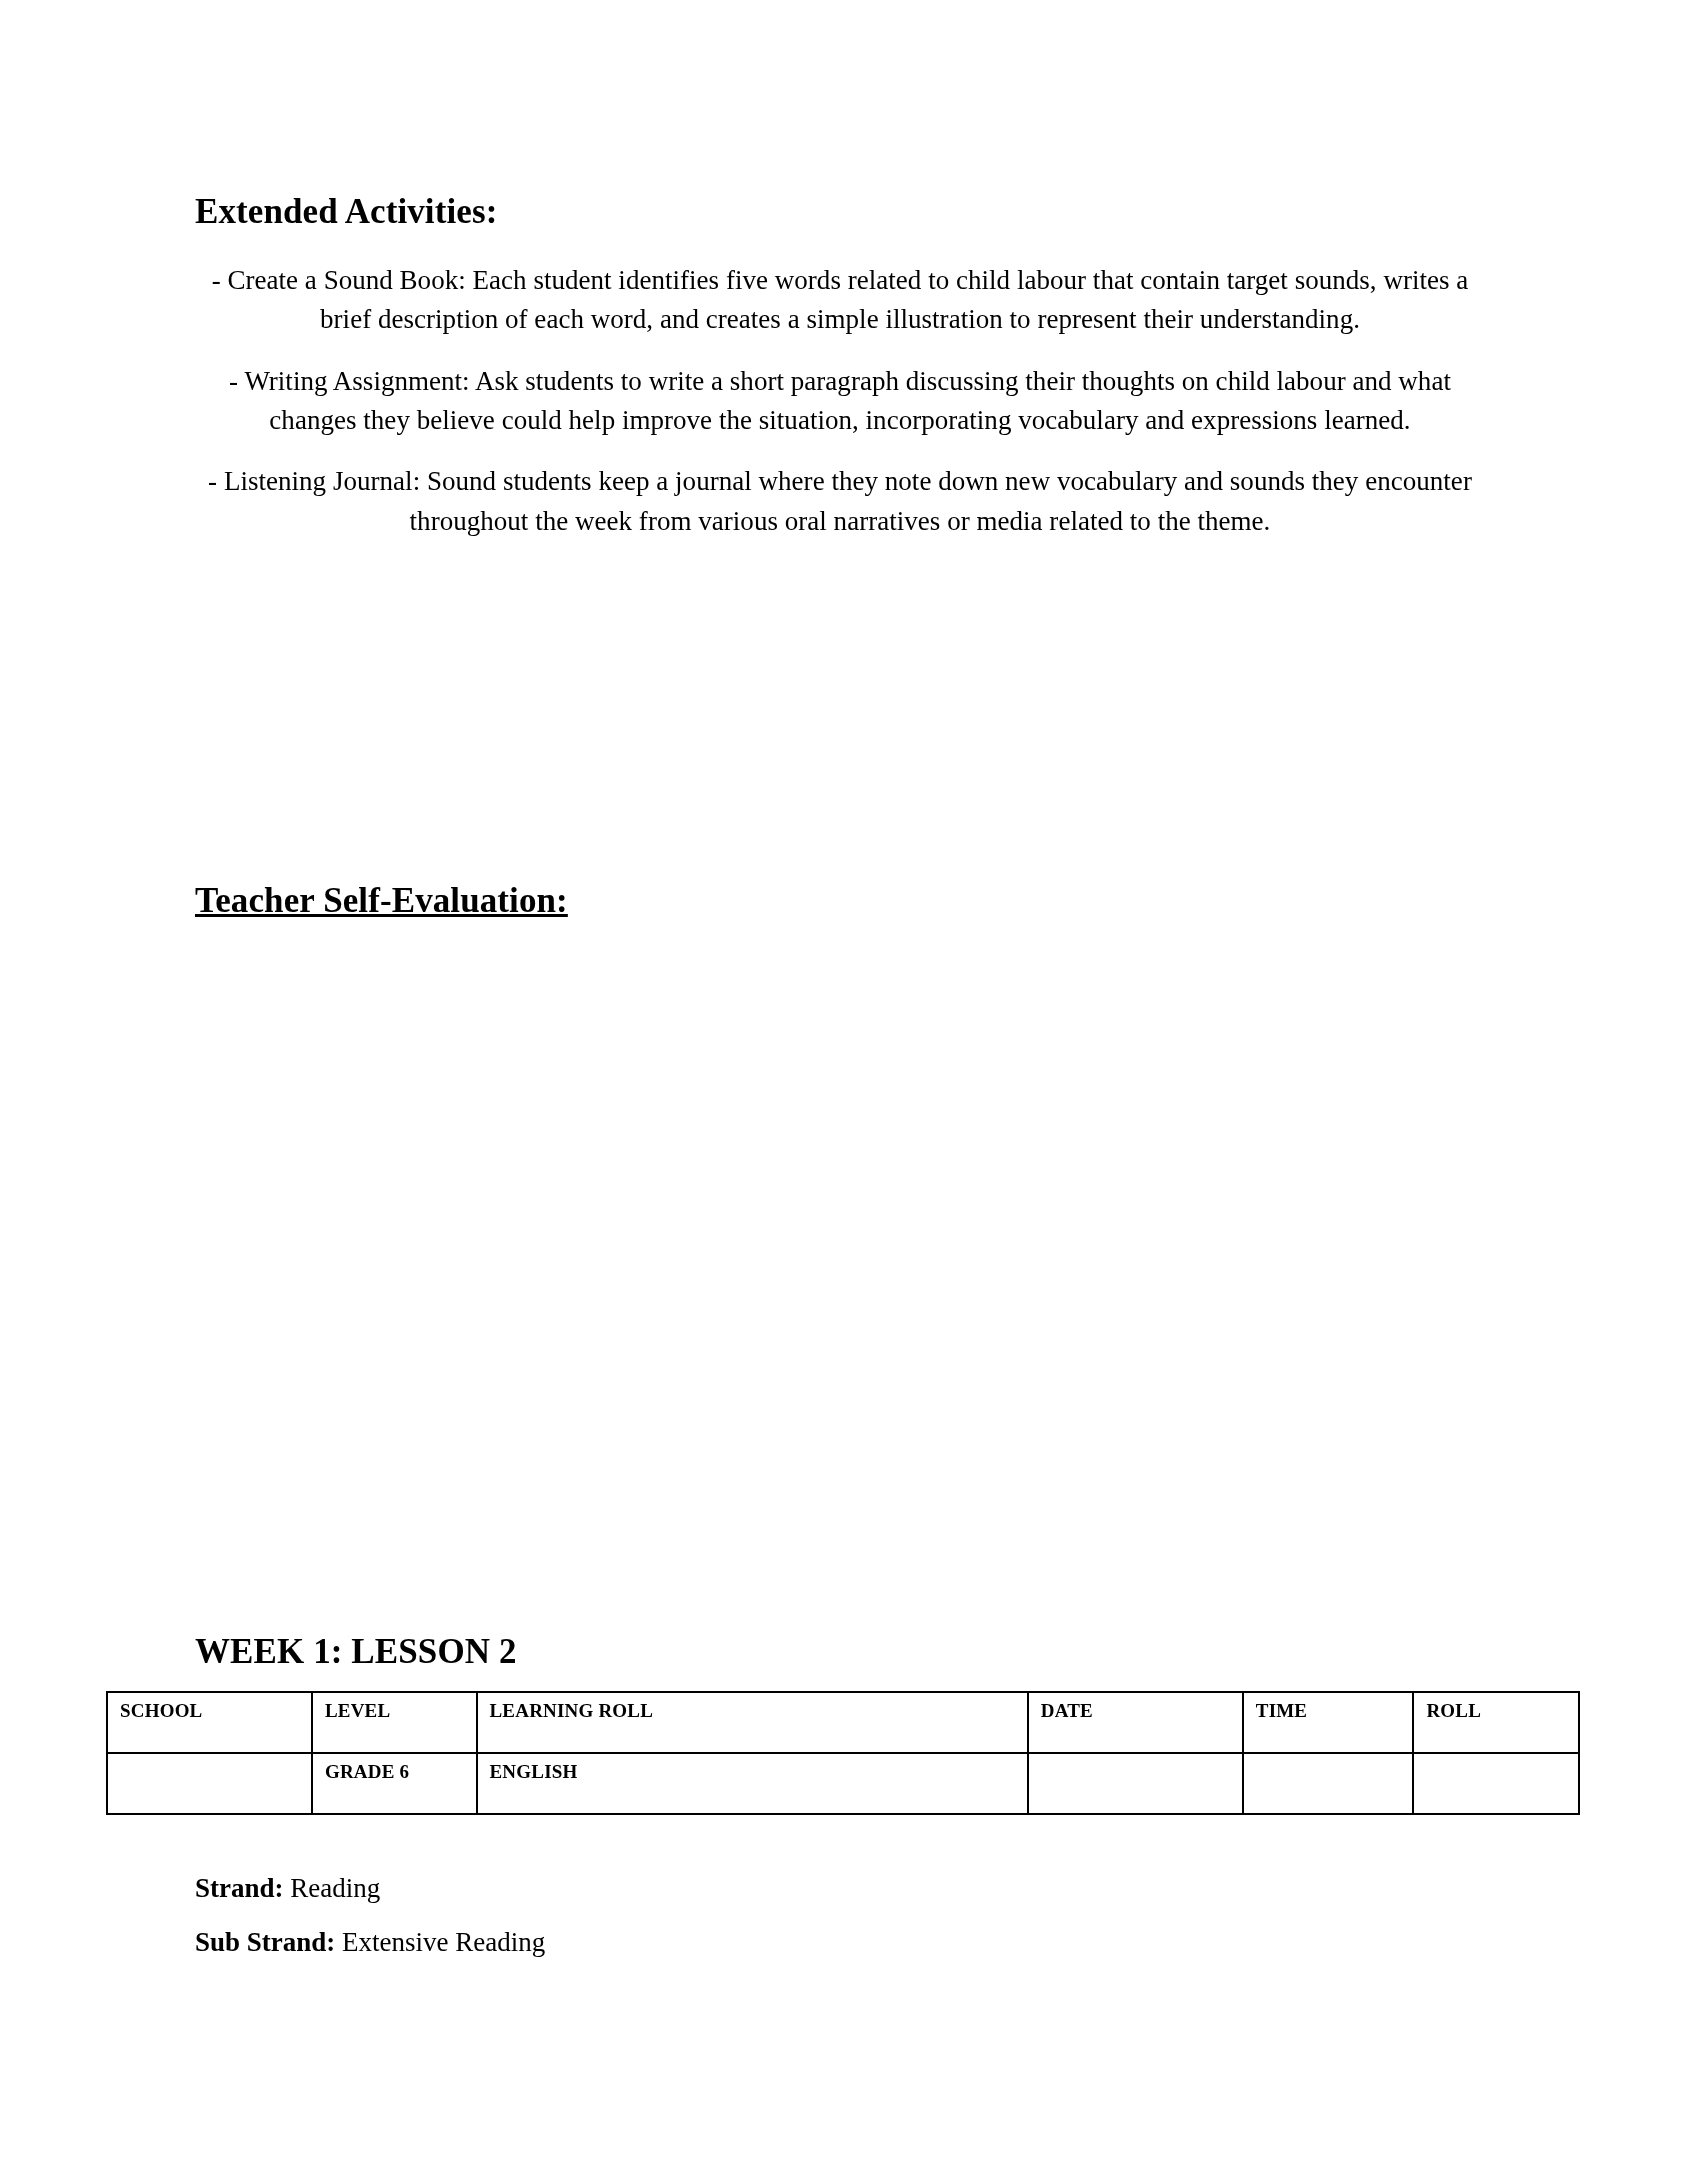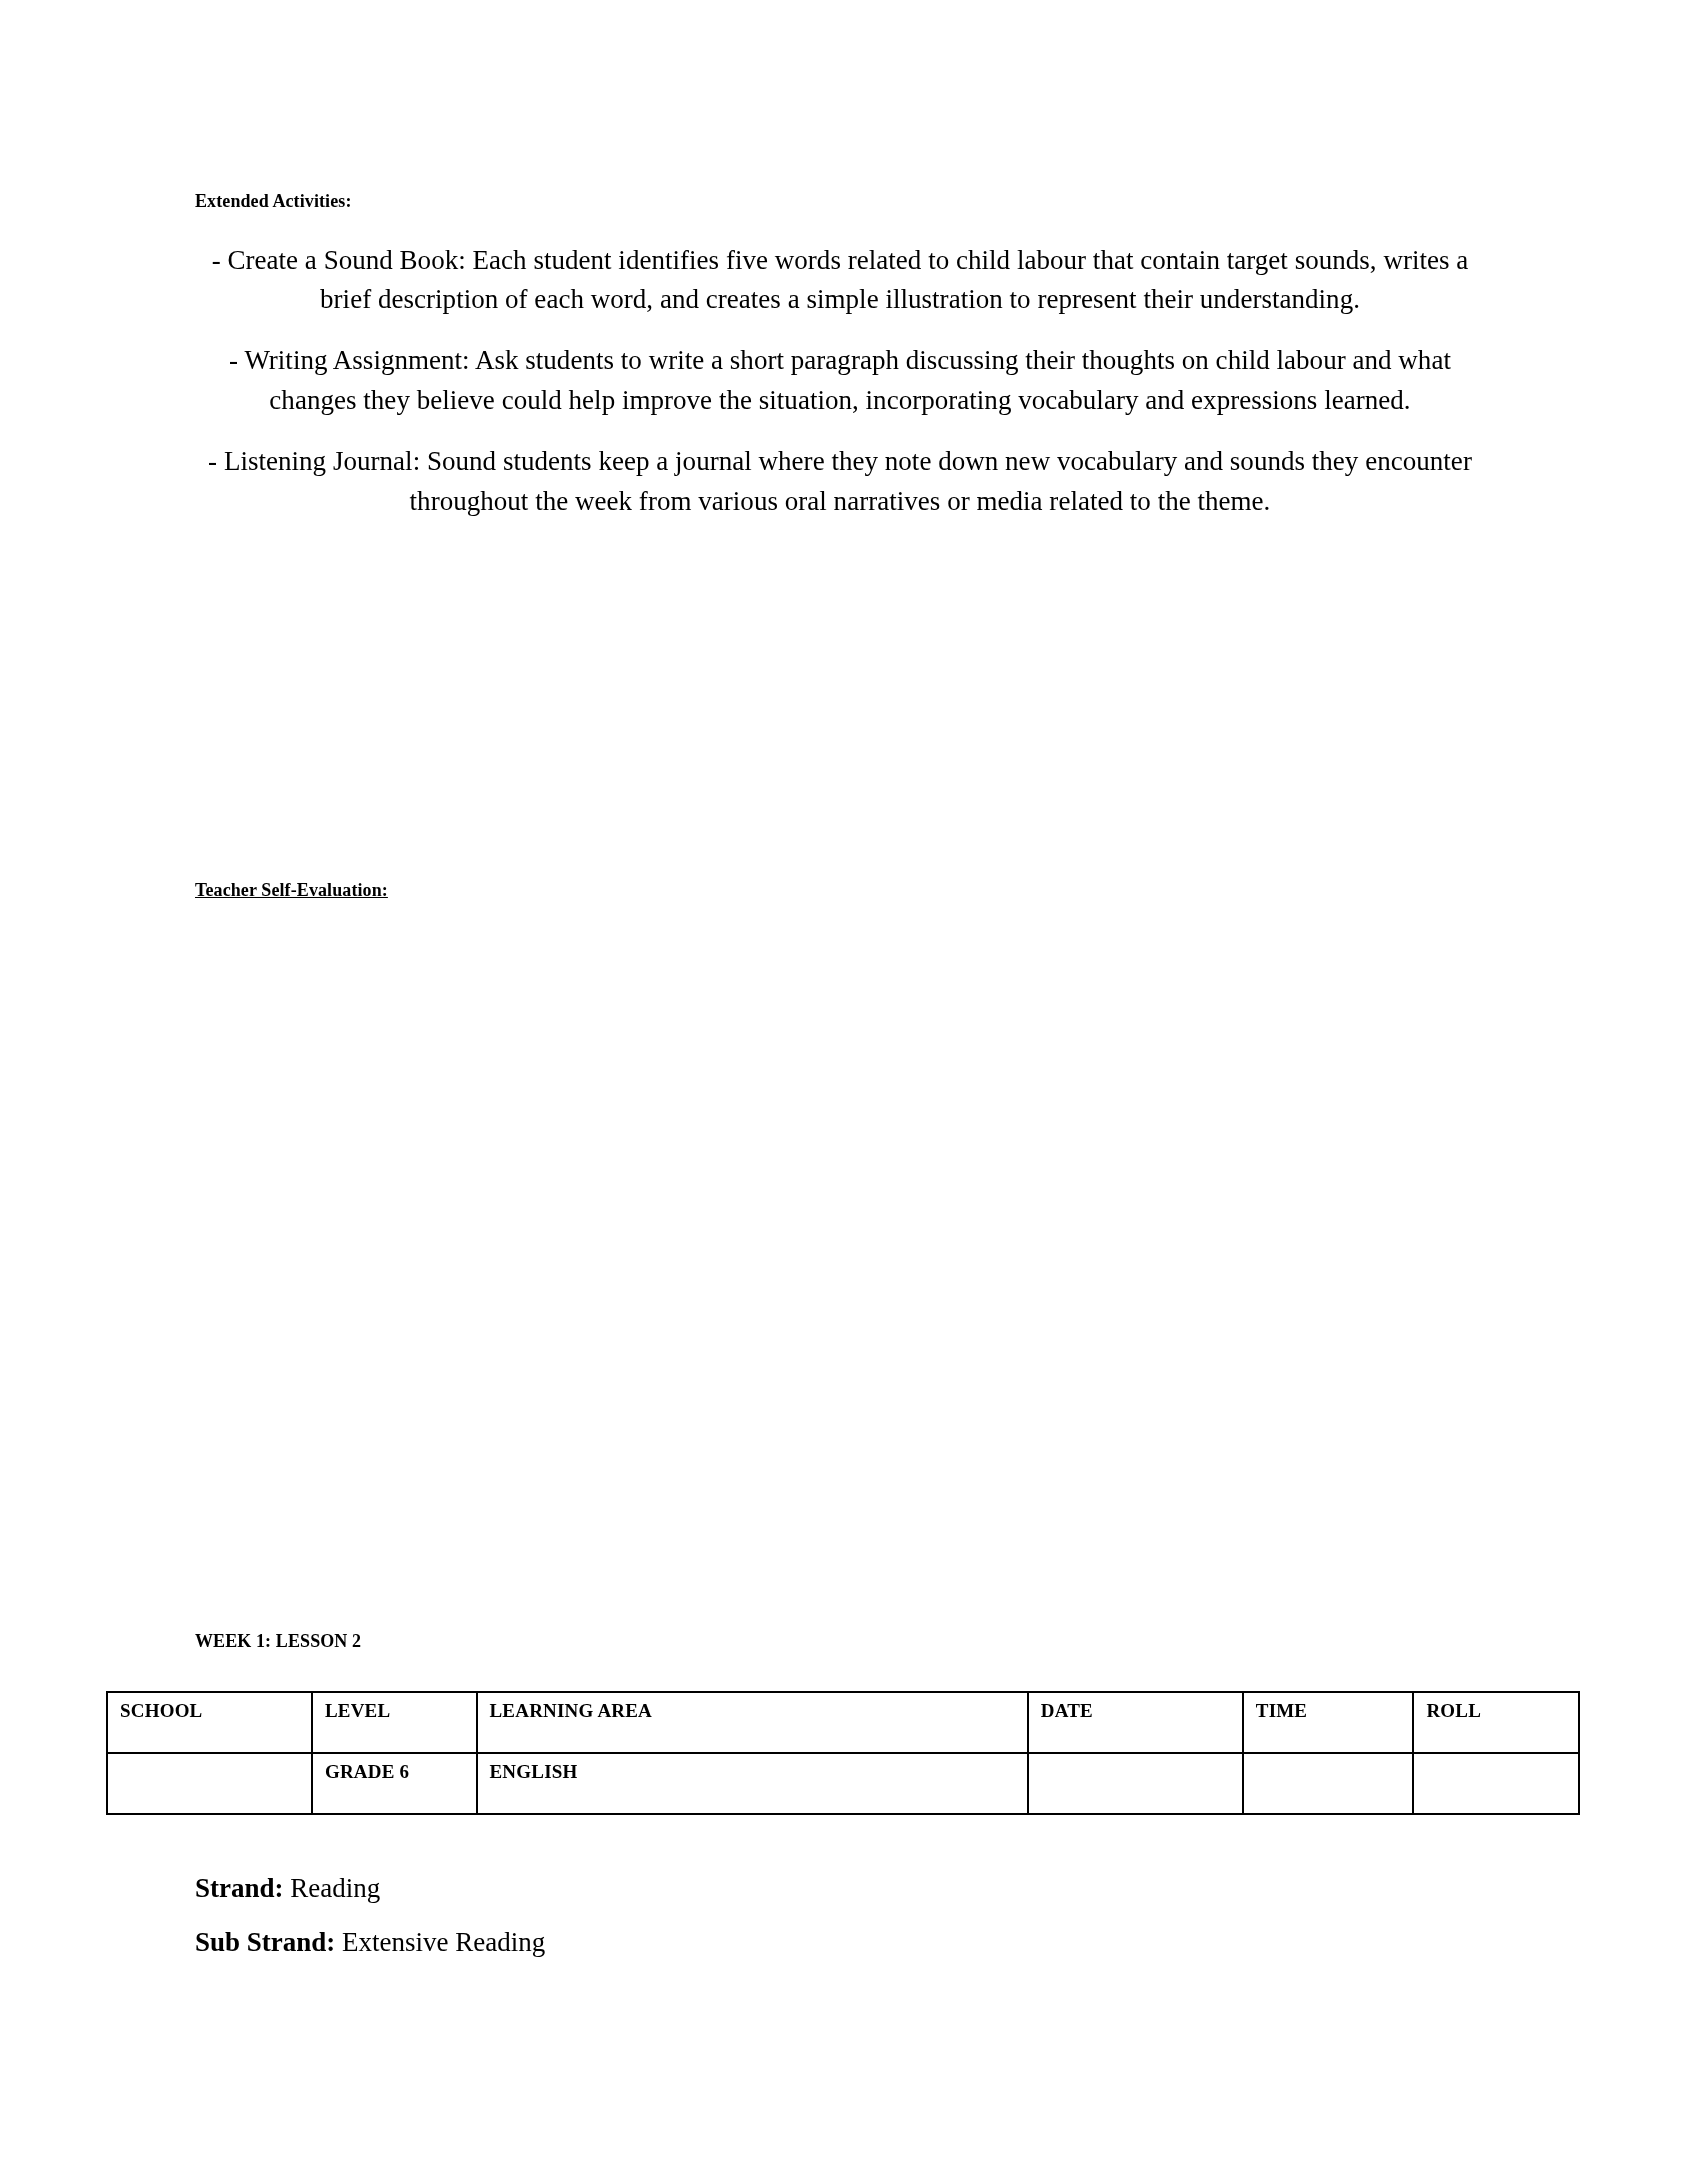--- a/index.html
+++ b/index.html
@@ -22,21 +22,21 @@
   
   .content {
     position: absolute;
     left: 195px;
     top: 0;
     width: 1290px;
   }
 
   .heading {
     font-weight: bold;
-    font-size: 18px;
+    font-size: 35px;
     line-height: 1.18;
     margin: 0;
     letter-spacing: 0.1px;
   }
 
   .para {
     font-size: 27px;
     line-height: 1.46;
     margin: 0;
     text-align: center;
@@ -113,21 +113,21 @@
   <div class="content block-week-heading">
     <p class="heading">WEEK 1: LESSON 2</p>
   </div>
 
   <div class="lesson-table-wrap">
     <table class="lesson-table">
       <tbody>
         <tr>
           <td class="col-school">SCHOOL</td>
           <td class="col-level">LEVEL</td>
-          <td class="col-area">LEARNING AREA</td>
+          <td class="col-area">LEARNING ROLL</td>
           <td class="col-date">DATE</td>
           <td class="col-time">TIME</td>
           <td class="col-roll">ROLL</td>
         </tr>
         <tr>
           <td class="col-school"></td>
           <td class="col-level">GRADE 6</td>
           <td class="col-area">ENGLISH</td>
           <td class="col-date"></td>
           <td class="col-time"></td>

